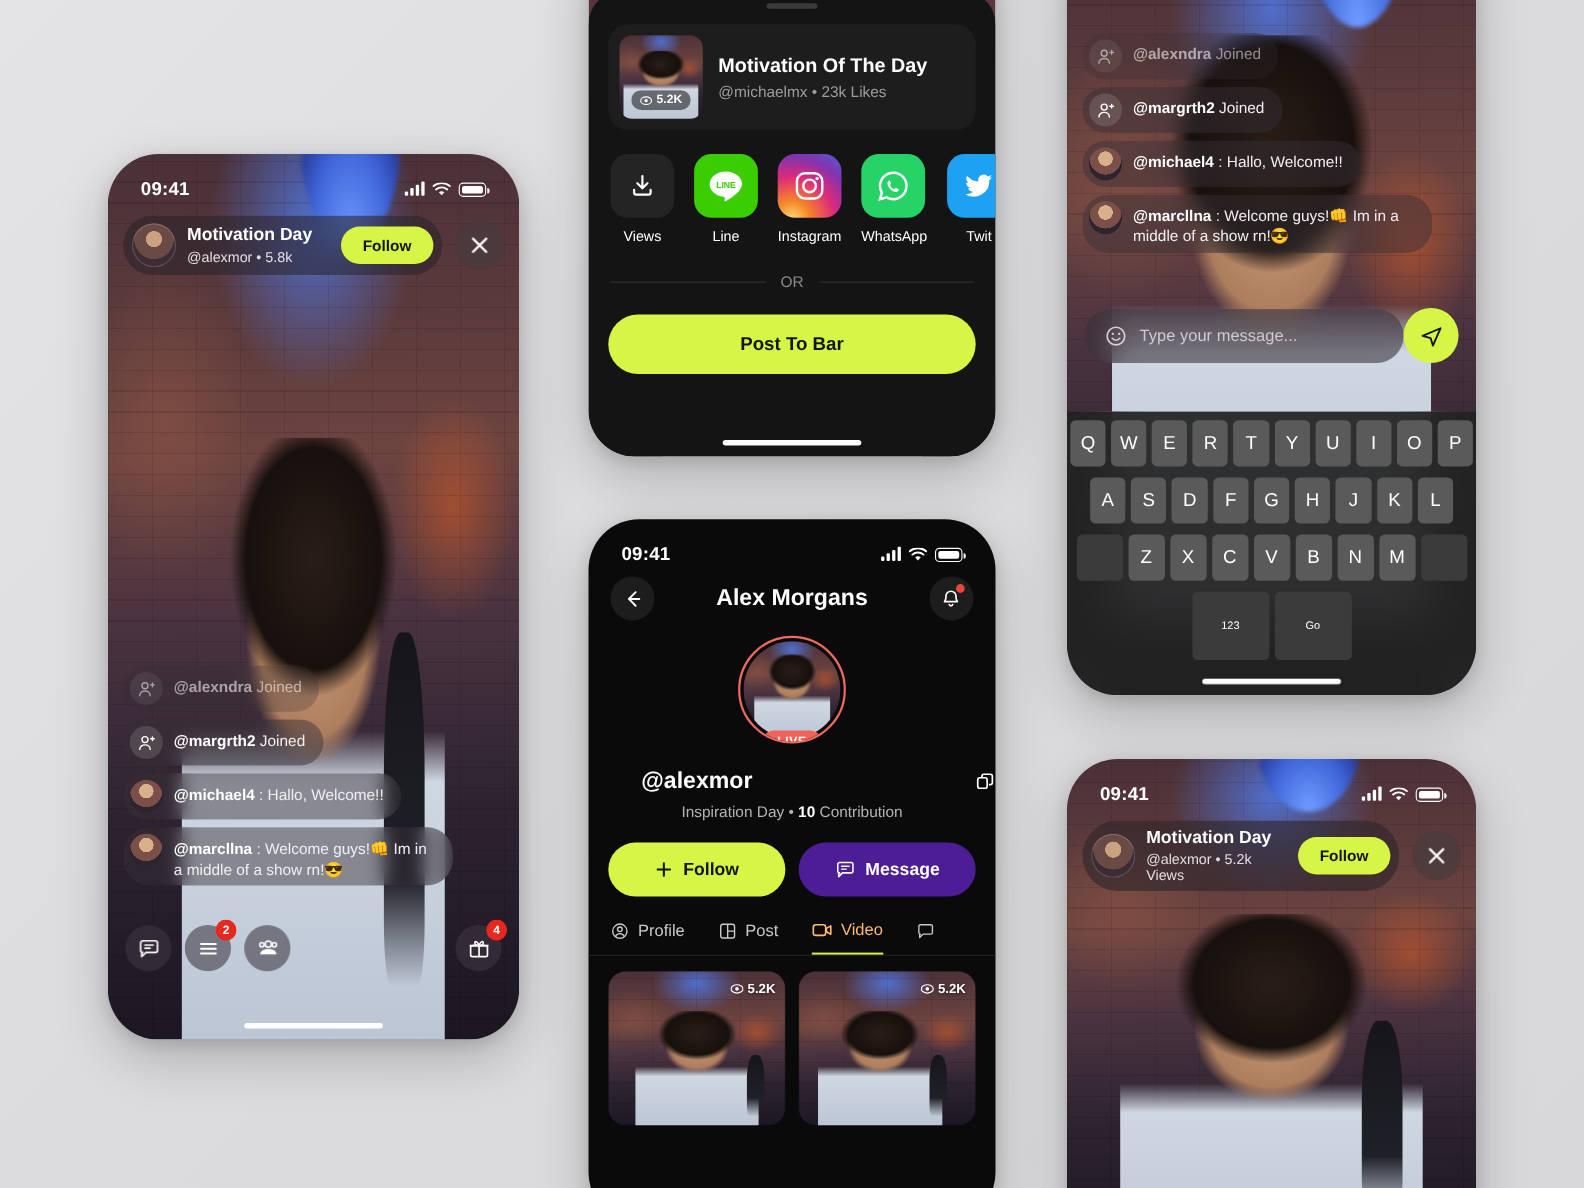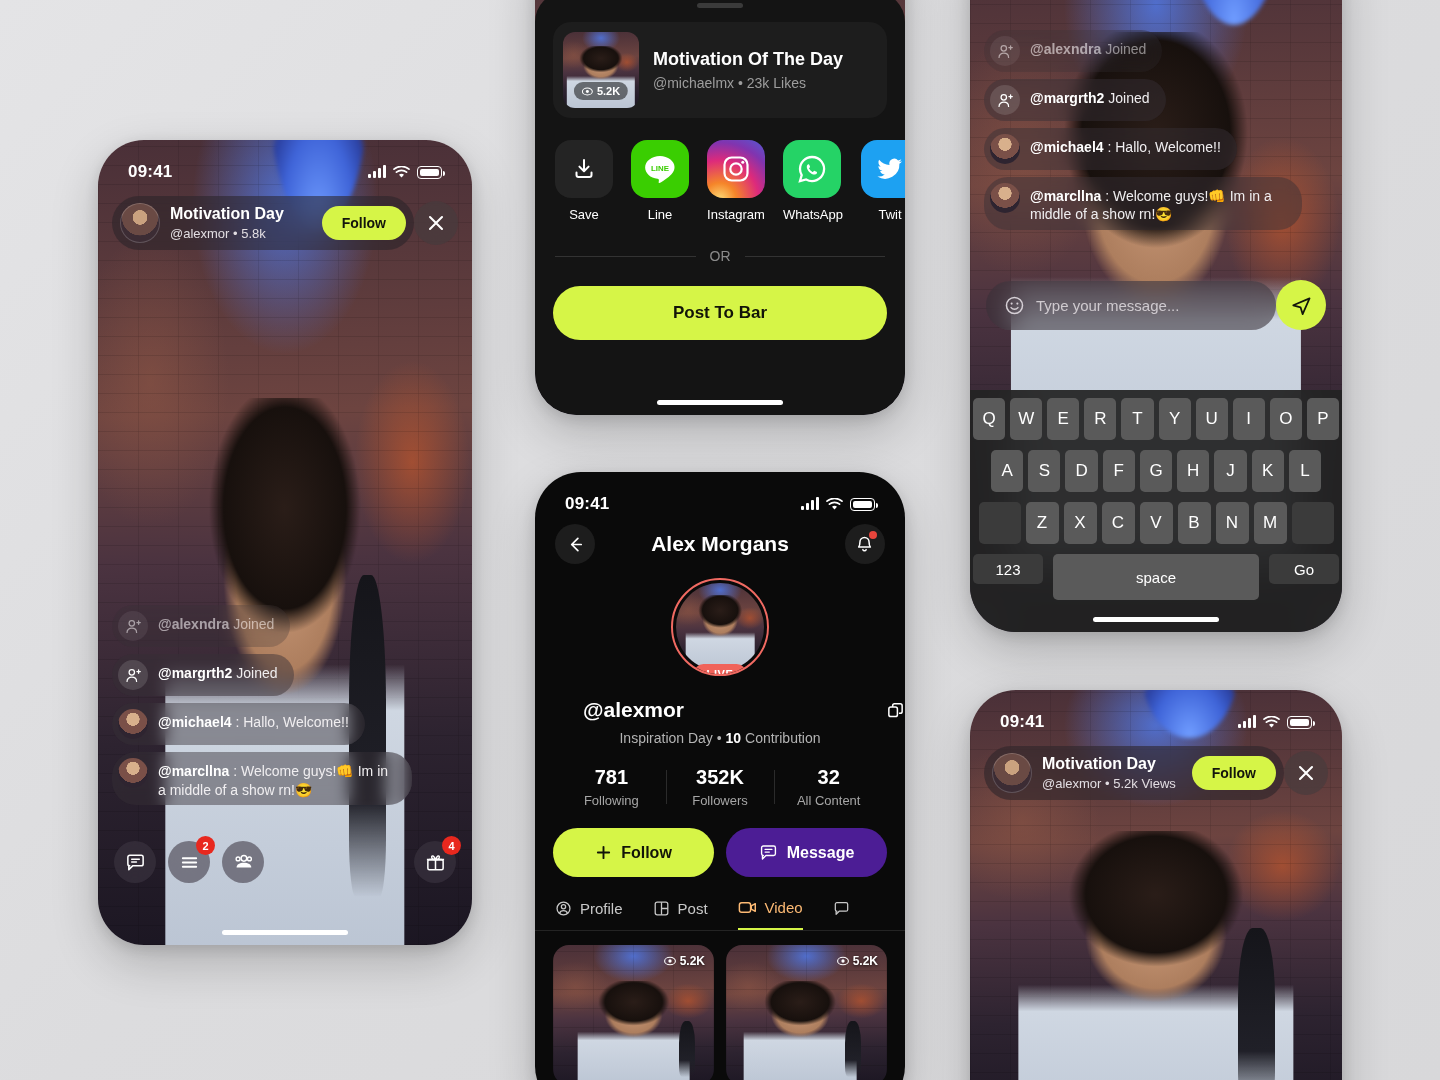--- a/index.html
+++ b/index.html
@@ -50,21 +50,21 @@
   .bars i:nth-child(1){height:4px}.bars i:nth-child(2){height:7px}
   .bars i:nth-child(3){height:10px}.bars i:nth-child(4){height:13px}
   .batt { width:25px; height:13px; border:1.8px solid #fff; border-radius:4px; position:relative; }
   .batt::after{content:"";position:absolute;inset:2px;background:#fff;border-radius:2px;}
   .batt::before{content:"";position:absolute;right:-4px;top:4px;width:2px;height:5px;background:#fff;border-radius:0 2px 2px 0;}
   .homebar { position:absolute; bottom:10px; left:50%; transform:translateX(-50%);
     width:126px; height:5px; background:#fff; border-radius:3px; z-index:7; }
 
   
   .livehead { position:absolute; left:0; right:0; display:flex; align-items:center;
-    gap:0; padding:0 14px; z-index:6; }
+    gap:12px; padding:0 14px; z-index:6; }
   .pill { flex:1; display:flex; align-items:center; gap:10px; padding:7px 8px;
     background: rgba(40,34,40,.55); backdrop-filter: blur(14px);
     border-radius: 34px; }
   .pill-av { width:40px; height:40px; border-radius:50%; flex:0 0 auto;
     background: radial-gradient(circle at 50% 36%, #caa27f 0 22%, #6a4a44 23% 55%, #3c2c34 56% 100%);
     box-shadow: inset 0 0 0 1px rgba(255,255,255,.18); }
   .pill-txt { flex:1; min-width:0; }
   .pill-t { color:#fff; font-size:16px; font-weight:700; line-height:1.15; white-space:nowrap; }
   .pill-s { color:#e2dde2; font-size:13px; display:flex; align-items:center; gap:5px; margin-top:2px; }
   .follow { background:#d6f547; color:#13150c; border:none; font-weight:700;
@@ -180,21 +180,21 @@
   .iph { color:#cfcacf; font-size:15px; }
   .sendbtn { width:50px; height:50px; border-radius:50%; background:#d6f547;
     border:none; display:flex; align-items:center; justify-content:center; cursor:pointer; }
   .kb { position:absolute; left:0; right:0; bottom:0; background:rgba(34,34,34,.93);
     backdrop-filter:blur(20px); padding:8px 3px 30px; z-index:6; }
   .krow { display:flex; justify-content:center; gap:5px; margin-bottom:10px; }
   .key { flex:1; max-width:33px; height:42px; background:#5a5a5a; border-radius:5px;
     color:#fff; font-size:17px; display:flex; align-items:center; justify-content:center;
     border:none; cursor:pointer; font-family:inherit; }
   .key.blank { background:#3b3b3b; max-width:42px; }
-  .key.wide { max-width:none; flex:0 0 70px; background:#3b3b3b; font-size:15px; height:30px; }
+  .key.wide { max-width:none; flex:0 0 70px; background:#3b3b3b; font-size:10px; height:62px; }
   .key.space { flex:1; max-width:none; background:#5a5a5a; font-size:15px; height:46px; margin:0 5px; }
 
   
   #p5 { left:970px; top:690px; width:372px; height:440px; border-radius:46px 46px 0 0; }
 
   
   #p1 { left:98px; top:140px; width:374px; height:805px; }
 
   svg { display:block; }
 </style>
@@ -342,21 +342,21 @@
     </div>
 
     <div class="apps">
       <div class="app">
         <div class="app-ic" style="background:#242424;">
           <svg width="26" height="26" viewBox="0 0 26 26">
             <path d="M13 4v11M8.4 10.6 13 15.2l4.6-4.6" stroke="#fff" stroke-width="2" fill="none" stroke-linecap="round" stroke-linejoin="round"></path>
             <path d="M5.5 16.5v2.4a2 2 0 0 0 2 2h11a2 2 0 0 0 2-2v-2.4" stroke="#fff" stroke-width="2" fill="none" stroke-linecap="round"></path>
           </svg>
         </div>
-        <div class="app-l">Save</div>
+        <div class="app-l">Views</div>
       </div>
       <div class="app">
         <div class="app-ic" style="background:#3ace01;">
           <svg width="42" height="42" viewBox="0 0 48 48">
             <path d="M24 9C14.6 9 7 14.9 7 22.2c0 6.5 6 12 14.2 13 .5.1 1.2.3 1.4.8.2.4.1 1 .1 1.4l-.2 1.4c-.1.4-.4 1.6 1.4.9 1.8-.8 9.7-5.7 13.2-9.8 2.4-2.6 3.5-5.3 3.5-8.3C40.6 14.9 33 9 24 9z" fill="#fff"></path>
             <text x="24" y="26" font-size="9" font-weight="700" fill="#3ace01" text-anchor="middle" font-family="Liberation Sans, sans-serif">LINE</text>
           </svg>
         </div>
         <div class="app-l">Line</div>
       </div>
@@ -452,34 +452,20 @@
         <svg width="19" height="19" viewBox="0 0 20 20">
           <rect x="3" y="6.4" width="9" height="10" rx="2" stroke="#fff" stroke-width="1.6" fill="none"></rect>
           <path d="M7 6.4V5a2 2 0 0 1 2-2h6a2 2 0 0 1 2 2v6a2 2 0 0 1-2 2h-1.4" stroke="#fff" stroke-width="1.6" fill="none"></path>
         </svg>
       </div>
       <div class="psub">
         <span>Inspiration Day • </span><b>10</b><span> Contribution</span>
       </div>
     </div>
 
-    <div class="stats">
-      <div class="stat">
-        <div class="stat-n">781</div>
-        <div class="stat-l">Following</div>
-      </div>
-      <div class="stat">
-        <div class="stat-n">352K</div>
-        <div class="stat-l">Followers</div>
-      </div>
-      <div class="stat">
-        <div class="stat-n">32</div>
-        <div class="stat-l">All Content</div>
-      </div>
-    </div>
 
     <div class="btnrow">
       <button class="bigbtn lime">
         <svg width="17" height="17" viewBox="0 0 18 18">
           <path d="M9 3v12M3 9h12" stroke="#121408" stroke-width="2" stroke-linecap="round"></path>
         </svg>
         <span>Follow</span>
       </button>
       <button class="bigbtn dark">
         <svg width="19" height="19" viewBox="0 0 22 22">
@@ -645,21 +631,20 @@
       <button class="key">X</button>
       <button class="key">C</button>
       <button class="key">V</button>
       <button class="key">B</button>
       <button class="key">N</button>
       <button class="key">M</button>
       <button class="key blank"></button>
     </div>
     <div class="krow" style="margin-bottom:2px;">
       <button class="key wide">123</button>
-      <button class="key space">space</button>
       <button class="key wide">Go</button>
     </div>
   </div>
 
   <div class="homebar"></div>
 </div>
 
 <div class="phone" id="p5">
   <div class="scene">
     <div class="stage">

